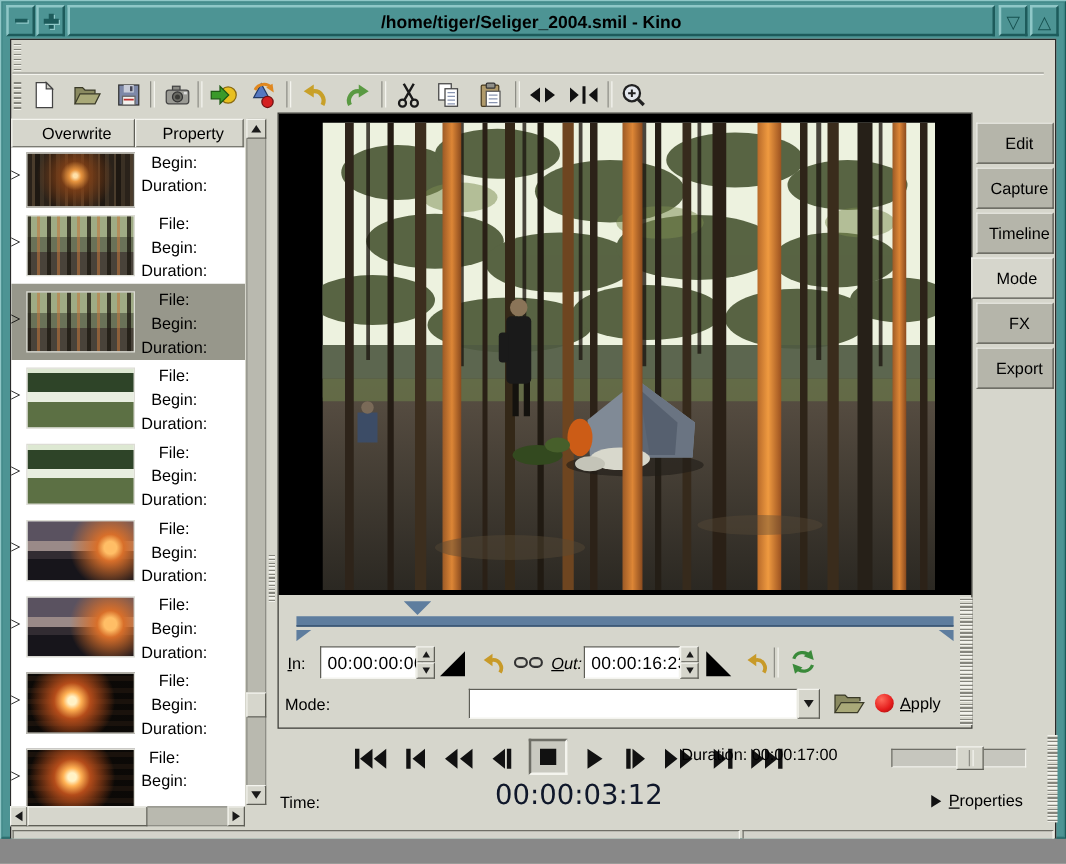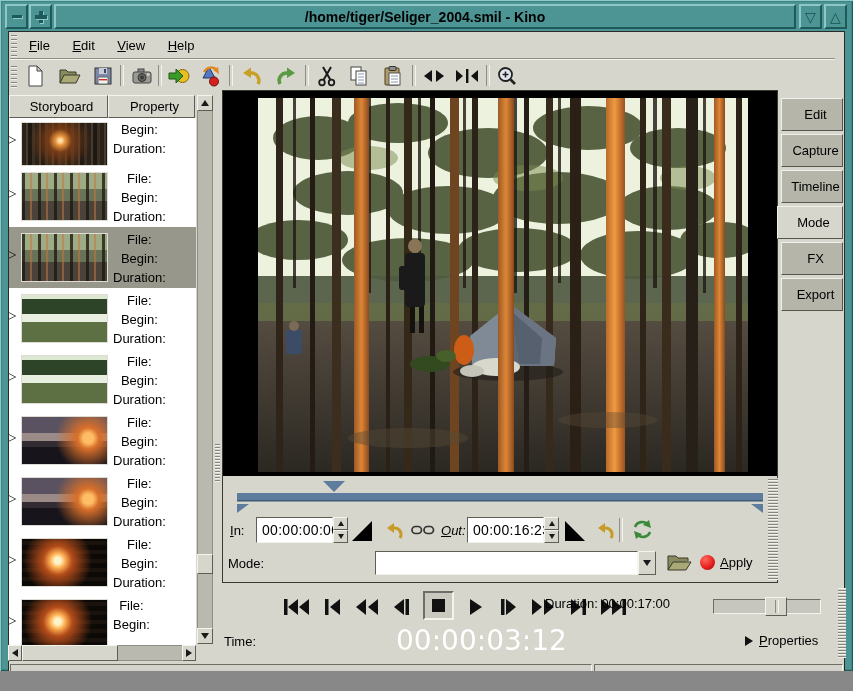--- a/index.html
+++ b/index.html
@@ -88,21 +88,21 @@
   .dropbtn{position:absolute;width:18px;height:24px;background:#d6d6cc;border:1px solid;
            border-color:#f4f4ee #5e5e56 #5e5e56 #f4f4ee;box-sizing:border-box;display:flex;align-items:center;justify-content:center;}
   .reddot{width:15px;height:15px;border-radius:50%;background:radial-gradient(circle at 35% 30%,#ff6a5a,#e41b1b 60%,#8e0d0d);}
   
   .tpbtn{position:absolute;top:594px;height:26px;display:flex;align-items:center;justify-content:center;}
   .stopbox{position:absolute;left:423px;top:591px;width:31px;height:29px;background:#c9c9c0;
            border:2px solid;border-color:#6e6e66 #f4f4ee #f4f4ee #6e6e66;box-sizing:border-box;
            display:flex;align-items:center;justify-content:center;}
   .statusbar{position:absolute;top:664px;height:18px;background:#d3d3cb;border:1px solid;
              border-color:#6e6e66 #f4f4ee #f4f4ee #6e6e66;box-sizing:border-box;}
-  .timecode{font-family:"DejaVu Sans",sans-serif;font-size:28px;color:#ffffff;}
+  .timecode{font-family:"DejaVu Sans",sans-serif;font-size:22px;color:#0f172a;}
 </style>
 </head>
 <body>
 
 <div id="win">
 
   <div class="tb-btn" style="left:5px;">
       <span class="min-glyph"></span>
     </div>
   <div class="tb-btn" style="left:29px;">
@@ -115,26 +115,20 @@
       <span>▽</span>
     </div>
   <div class="tb-btn" style="left:824px;">
       <span>△</span>
     </div>
   <div class="abs" style="left:55px;top:683px;width:2px;height:8px;background:#1d5b5b;"></div>
 
   <div class="client"></div>
 
   <div class="abs handlegrip" style="left:11px;top:35px;height:22px;"></div>
-  <div class="abs" style="left:20px;top:34px;">
-    <span class="menu-item"><span class="u">F</span><span>ile</span></span>
-    <span class="menu-item"><span class="u">E</span><span>dit</span></span>
-    <span class="menu-item"><span class="u">V</span><span>iew</span></span>
-    <span class="menu-item"><span class="u">H</span><span>elp</span></span>
-  </div>
   <div class="abs groove" style="left:10px;top:58px;width:825px;"></div>
 
   <div class="abs handlegrip" style="left:11px;top:64px;height:24px;"></div>
   <div class="toolbtn" style="left:21px;">
     <svg width="24" height="24" viewBox="0 0 24 24">
         <path d="M6 2h8l5 5v15H6z" fill="#fff" stroke="#444"></path>
         <path d="M14 2v5h5z" fill="#cfcfc7" stroke="#444"></path>
       </svg>
     </div>
   <div class="toolbtn" style="left:55px;">
@@ -229,21 +223,21 @@
     </div>
   <div class="tsep" style="left:486px;"></div>
   <div class="toolbtn" style="left:493px;">
     <svg width="24" height="24" viewBox="0 0 24 24">
         <circle cx="10.5" cy="10.5" r="6.5" fill="#e4e8ee" stroke="#222" stroke-width="1.8"></circle>
         <path d="M15.5 15.5L20 20" stroke="#222" stroke-width="2.6"></path>
         <path d="M10.5 7.5v6M7.5 10.5h6" stroke="#222" stroke-width="1.6"></path>
       </svg>
     </div>
 
-  <div class="colhdr" style="left:9px;width:99px;">Storyboard</div>
+  <div class="colhdr" style="left:9px;width:99px;">Overwrite</div>
   <div class="colhdr" style="left:108px;width:87px;">Property</div>
 
   <div class="sblist">
     <div class="sbrow" style="top:2px;height:44px;">
       <span class="expander" style="top:12px;">▷</span>
       <div class="thumb" style="top:2px;height:42px;" data-variant="forest-sun"></div>
       <div class="props" style="top:0;">
         <div>Begin:</div>
           <div>Duration:</div>
         </div>

